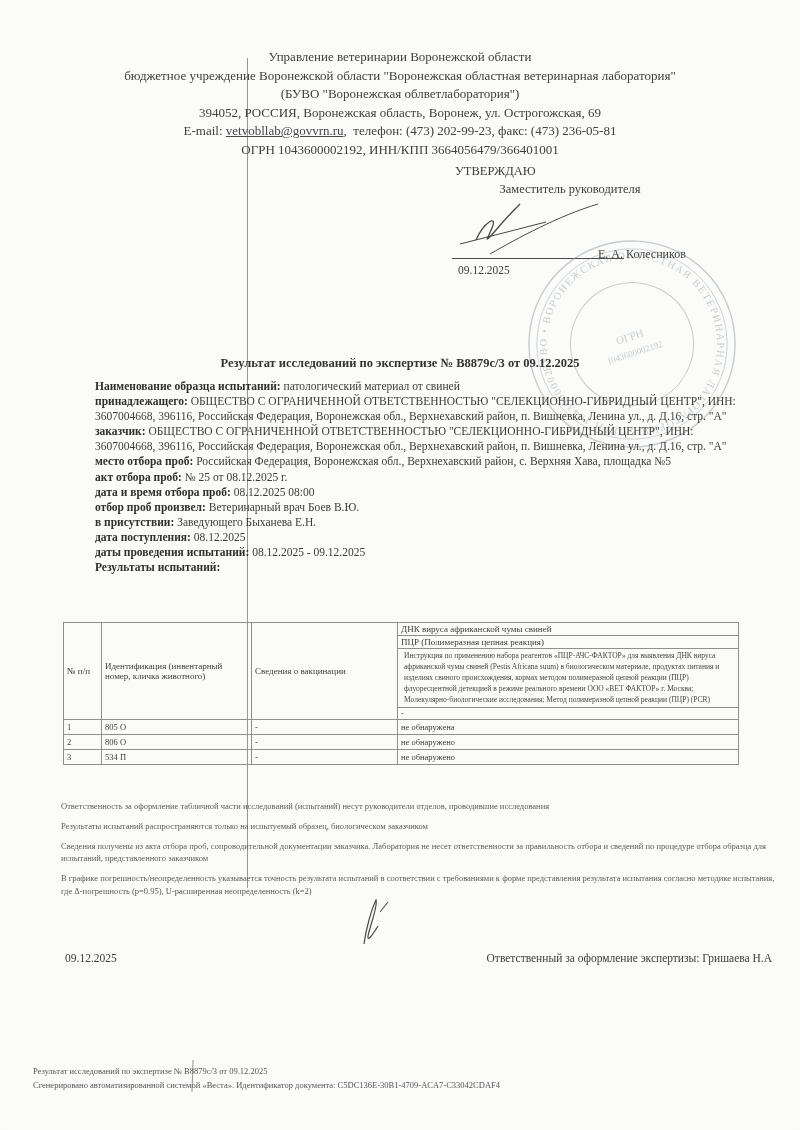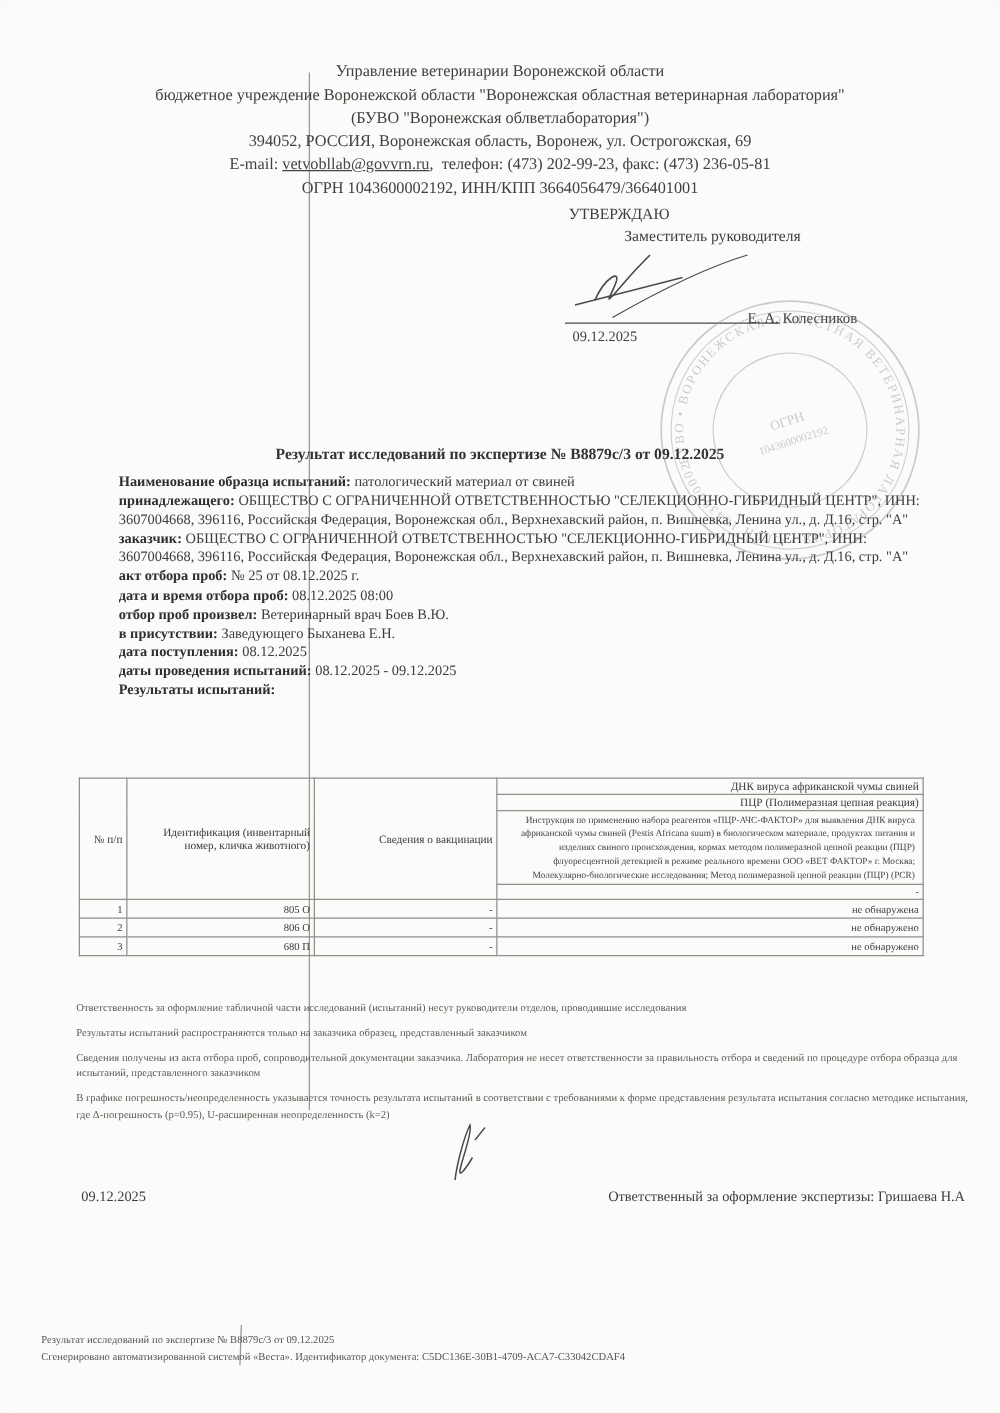--- a/index.html
+++ b/index.html
@@ -35,21 +35,21 @@
 
   
   .docbody { position:absolute; top:379px; left:95px; width:652px; font-size:11.5px;
              line-height:15.1px; color:#3c3c3b; }
   .docbody p { margin:0; }
   .docbody b { color:#2f2f2e; }
 
   
   table.res { position:absolute; top:622px; left:63px; width:675px; border-collapse:collapse;
               font-size:9px; color:#3c3c3b; table-layout:fixed; }
-  table.res th, table.res td { border:1px solid #8f8f8d; padding:1px 3px; text-align:right;
+  table.res th, table.res td { border:1px solid #8f8f8d; padding:1px 3px; text-align:left;
               vertical-align:middle; font-weight:normal; }
   table.res .method { font-size:7.5px; line-height:1.45; padding:2px 6px; color:#454544; }
   table.res .nd { height:12px; font-size:8px; }
   table.res .datarow td { height:15px; font-size:8.5px; }
   col.c1{width:38px;} col.c2{width:150px;} col.c3{width:146px;} col.c4{width:341px;}
 
   
   .notes { position:absolute; top:800px; left:33px; width:744px; font-size:8.5px;
            color:#5a5a58; line-height:1.5; }
   .notes p { margin-bottom:7px;margin-left:28px; }
@@ -110,20 +110,21 @@
     <text x="110" y="106" text-anchor="middle" font-size="11" fill="#7e8c96">ОГРН</text>
     <text x="110" y="122" text-anchor="middle" font-size="9" fill="#7e8c96">1043600002192</text>
   </svg>
 
   <div class="title">Результат исследований по экспертизе № B8879с/3 от 09.12.2025</div>
 
   <div class="docbody">
     <p><b>Наименование образца испытаний:</b> <span>патологический материал от свиней</span></p>
     <p><b>принадлежащего:</b> <span>ОБЩЕСТВО С ОГРАНИЧЕННОЙ ОТВЕТСТВЕННОСТЬЮ "СЕЛЕКЦИОННО-ГИБРИДНЫЙ ЦЕНТР", ИНН: 3607004668, 396116, Российская Федерация, Воронежская обл., Верхнехавский район, п. Вишневка, Ленина ул., д. Д.16, стр. "А"</span></p>
     <p><b>заказчик:</b> <span>ОБЩЕСТВО С ОГРАНИЧЕННОЙ ОТВЕТСТВЕННОСТЬЮ "СЕЛЕКЦИОННО-ГИБРИДНЫЙ ЦЕНТР", ИНН: 3607004668, 396116, Российская Федерация, Воронежская обл., Верхнехавский район, п. Вишневка, Ленина ул., д. Д.16, стр. "А"</span></p>
+    <p><b>место отбора проб:</b> <span>Российская Федерация, Воронежская обл., Верхнехавский район, с. Верхняя Хава, площадка №5</span></p>
     <p><b>акт отбора проб:</b> <span>№ 25 от 08.12.2025 г.</span></p>
     <p><b>дата и время отбора проб:</b> <span>08.12.2025 08:00</span></p>
     <p><b>отбор проб произвел:</b> <span>Ветеринарный врач Боев В.Ю.</span></p>
     <p><b>в присутствии:</b> <span>Заведующего Быханева Е.Н.</span></p>
     <p><b>дата поступления:</b> <span>08.12.2025</span></p>
     <p><b>даты проведения испытаний:</b> <span>08.12.2025 - 09.12.2025</span></p>
     <p><b>Результаты испытаний:</b></p>
   </div>
 
   <table class="res">
@@ -156,30 +157,30 @@
       <td>не обнаружена</td>
     </tr>
     <tr class="datarow">
       <td>2</td>
       <td>806 О</td>
       <td>-</td>
       <td>не обнаружено</td>
     </tr>
     <tr class="datarow">
       <td>3</td>
-      <td>680 П</td>
+      <td>534 П</td>
       <td>-</td>
       <td>не обнаружено</td>
     </tr>
   </tbody>
     </table>
 
   <div class="notes">
     <p>Ответственность за оформление табличной части исследований (испытаний) несут руководители отделов, проводившие исследования</p>
-    <p>Результаты испытаний распространяются только на заказчика образец, представленный заказчиком</p>
+    <p>Результаты испытаний распространяются только на испытуемый образец, биологическом заказчиком</p>
     <p>Сведения получены из акта отбора проб, сопроводительной документации заказчика. Лаборатория не несет ответственности за правильность отбора и сведений по процедуре отбора образца для испытаний, представленного заказчиком</p>
     <p>В графике погрешность/неопределенность указывается точность результата испытаний в соответствии с требованиями к форме представления результата испытания согласно методике испытания, где Δ-погрешность (р=0.95), U-расширенная неопределенность (k=2)</p>
   </div>
 
   <svg class="sig2" width="55" height="60" viewBox="0 0 55 60">
     <path d="M22,52 C24,36 30,16 34,8 C36,14 28,34 26,44 C25,50 30,44 36,34" fill="none" stroke="#4a4a4a" stroke-width="1.2"></path>
     <path d="M38,20 L46,10" fill="none" stroke="#4a4a4a" stroke-width="1.1"></path>
   </svg>
   <div class="so-date">09.12.2025</div>
   <div class="so-resp">Ответственный за оформление экспертизы: Гришаева Н.А</div>

